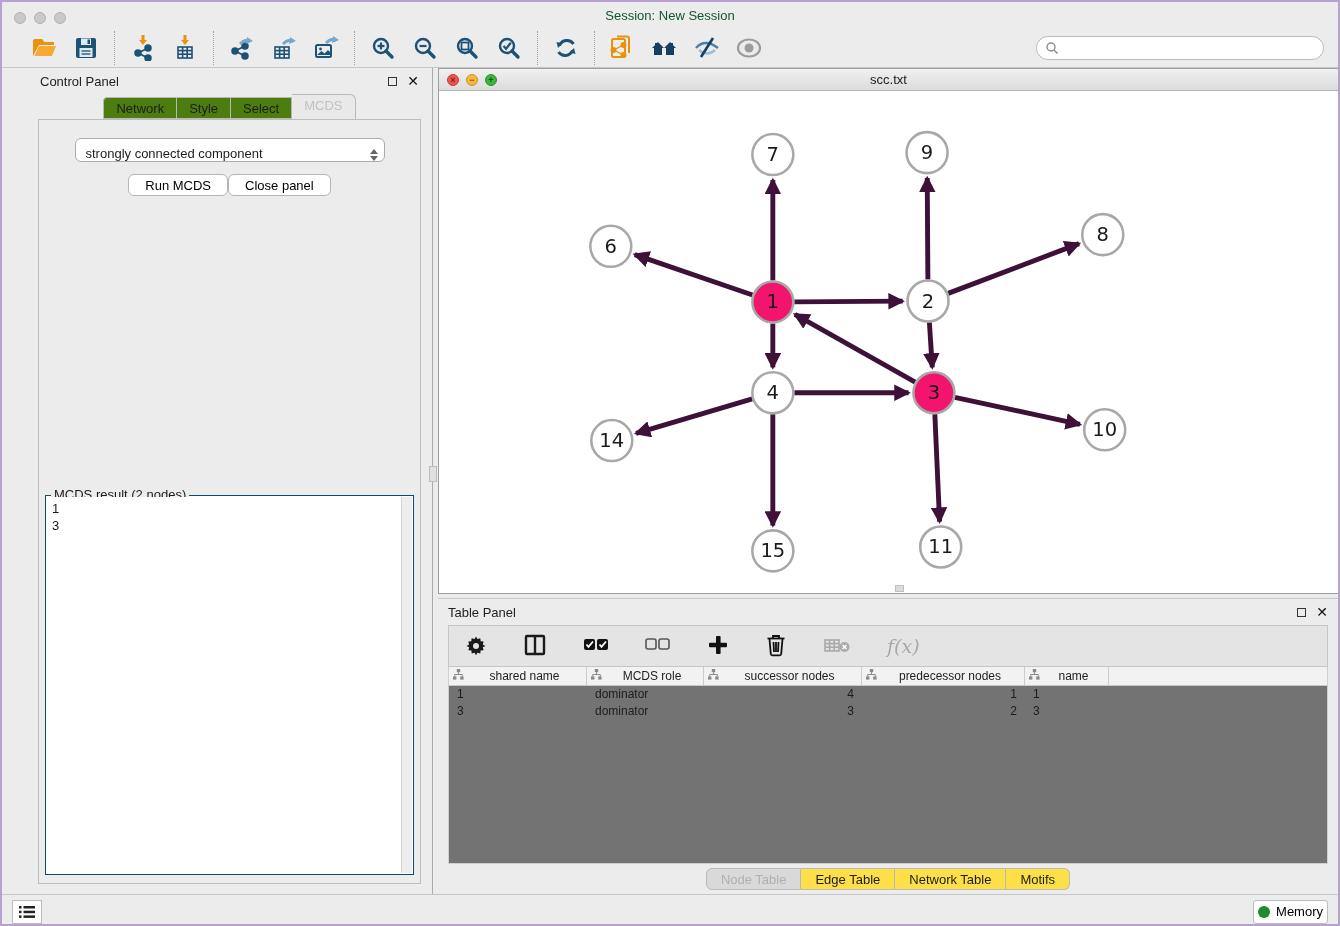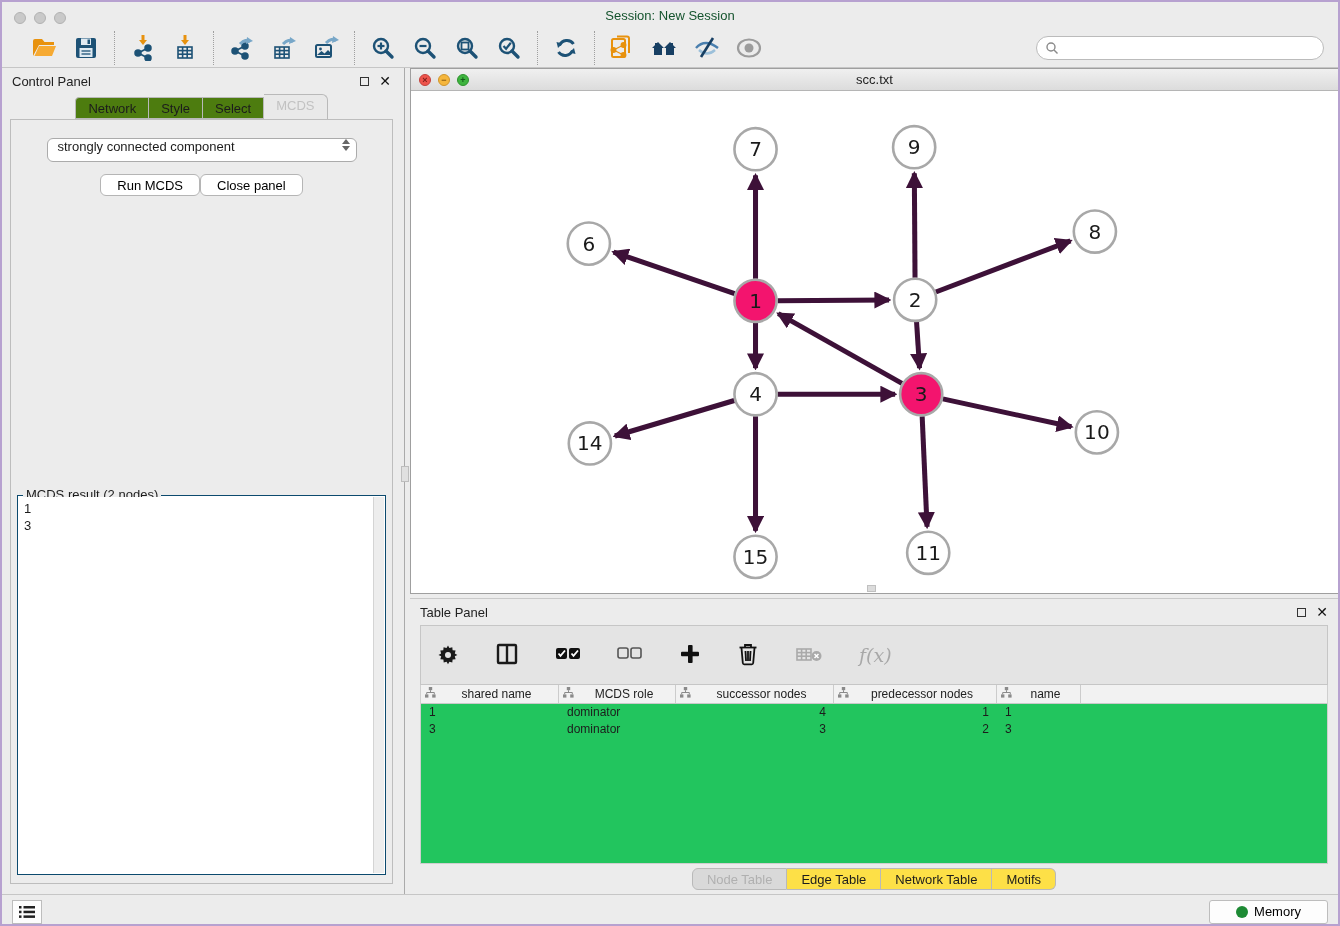--- a/index.html
+++ b/index.html
@@ -16,34 +16,34 @@
   .win-title { color:#14532d; font-size:13px; }
   
   .toolbar { height:40px; background:#ececec; border-bottom:1px solid #c6c6c6; display:flex; align-items:center; padding:0 14px; }
   .tgroup { display:flex; align-items:center; gap:14px; padding:0 14px; }
   .tsep { width:1px; height:34px; border-left:1px dotted #9f9f9f; }
   .tbtn { width:28px; height:28px; display:flex; align-items:center; justify-content:center; cursor:pointer; }
   .tbtn svg { display:block; }
   .search-wrap { margin-left:auto; }
   .search-box { width:288px; height:24px; background:#fff; border:1px solid #bbb; border-radius:12px; display:flex; align-items:center; padding:0 8px; }
   
-  .main { display:flex; height:826px; }
+  .main { display:flex; height:826px;margin-left:28px; }
   .control-panel { width:399px; background:#ececec; display:flex; flex-direction:column; }
   .panel-head { height:26px; display:flex; align-items:center; padding:0 10px; }
   .panel-title { font-size:13px; color:#222; }
   .panel-icons { margin-left:auto; display:flex; gap:10px; align-items:center; }
   .float-ico { width:9px; height:9px; border:1.5px solid #333; display:inline-block; }
   .close-ico { font-size:14px; font-weight:bold; color:#111; line-height:9px; }
   .cp-tabs { display:flex; justify-content:center; align-items:flex-end; height:25px; position:relative; z-index:2; }
   .cp-tab { background:#4d7c0f; border:1px solid #b9b9b9; border-left:none; padding:3px 12px 3px; font-size:13px; height:22px; }
   .cp-tab:first-child { border-left:1px solid #b9b9b9; border-radius:4px 0 0 0; }
   .cp-tab.sel { background:#e9e9e9; color:#c2c2c2; border-radius:0 6px 0 0; height:25px; border-bottom:none; }
   .cp-body { flex:1; margin:0 8px 10px; border:1px solid #bdbdbd; background:#ececec; display:flex; flex-direction:column; padding:6px; position:relative; z-index:1; }
   .opt-label { text-align:center; margin-top:18px; font-size:13px; }
-  .opt-select { margin:12px auto 0; width:310px; height:24px; background:#fff; border:1px solid #ababab; border-radius:6px; display:flex; align-items:flex-start; padding:0 6px 0 10px; font-size:13px; }
+  .opt-select { margin:12px auto 0; width:310px; height:24px; background:#fff; border:1px solid #ababab; border-radius:6px; display:flex; align-items:flex-end; padding:0 6px 0 10px; font-size:13px; }
   .chev { margin-left:auto; display:flex; flex-direction:column; gap:2px; }
   .chev i { display:block; width:0; height:0; border-left:4px solid transparent; border-right:4px solid transparent; }
   .chev .up { border-bottom:5px solid #666; }
   .chev .dn { border-top:5px solid #666; }
   .btn-row { display:flex; justify-content:center; margin-top:12px; }
   .mac-btn { background:#fff; border:1px solid #b5b5b5; border-radius:6px; height:22px; padding:0 16px; font-size:13px; display:flex; align-items:center; cursor:pointer; }
   .spacer { flex:1; }
   .result-box { border:1px solid #0c4a6e; margin:0 0 2px; position:relative; height:380px; background:#fff; }
   .result-legend { position:absolute; top:-9px; left:5px; background:#ececec; padding:0 3px; font-size:13px; }
   .result-area { position:absolute; inset:1px 12px 1px 1px; background:#fff; font-size:13px; line-height:17px; padding:3px 0 0 5px; white-space:pre; }
@@ -61,38 +61,38 @@
   .nl-red { background:#ee544c; border:1px solid #c2423c; color:#7c201c; }
   .nl-yel { background:#f5b63c; border:1px solid #cf952c; color:#8a5d12; }
   .nl-grn { background:#3eb43e; border:1px solid #2e922e; color:#14591a; }
   .net-canvas { flex:1; position:relative; background:#fff; }
   .net-canvas svg { position:absolute; inset:0; }
   .hgrab { position:absolute; left:456px; bottom:1px; width:9px; height:7px; background:#dcdcdc; border:1px solid #c0c0c0; }
   .hsplit { height:4px; background:#ececec; }
   
   .table-panel { flex:1; background:#ececec; display:flex; flex-direction:column; border-top:1px solid #c9c9c9; }
   .tp-inner { flex:1; display:flex; flex-direction:column; margin:0 10px; }
-  .tp-toolbar { height:60px; background:#e4e4e4; border:1px solid #c6c6c6; display:flex; align-items:center; gap:36px; padding:0 16px; }
+  .tp-toolbar { height:42px; background:#e4e4e4; border:1px solid #c6c6c6; display:flex; align-items:center; gap:36px; padding:0 16px; }
   .tp-btn { display:flex; align-items:center; justify-content:center; cursor:pointer; }
   .tp-btn.disabled { cursor:default; }
-  .dtable { flex:1; background:#22c55e; border:1px solid #cfcfcf; border-top:none; overflow:hidden; }
+  .dtable { flex:1; background:#737373; border:1px solid #cfcfcf; border-top:none; overflow:hidden; }
   .thead { display:flex; background:#f2f2f2; border-bottom:1px solid #c9c9c9; height:19px; }
   .th { display:flex; align-items:center; font-size:12px; color:#222; border-right:1px solid #ccc; padding:0 4px; position:relative; }
   .th .lbl { flex:1; text-align:center; }
   .trow { display:flex; height:17px; font-size:12px; }
   .td { padding:0 8px; line-height:17px; overflow:hidden; white-space:nowrap; }
   .tp-tabs { height:30px; display:flex; align-items:center; justify-content:center; }
   .tp-tab { background:#fde047; border:1px solid #b9b9b9; border-left:none; height:22px; padding:0 14px; font-size:13px; display:flex; align-items:center; cursor:pointer; }
   .tp-tab:first-child { border-left:1px solid #b9b9b9; border-radius:6px 0 0 6px; }
   .tp-tab:last-child { border-radius:0 6px 6px 0; }
   .tp-tab.sel { background:#d9d9d9; color:#b0b0b0; }
   
   .statusbar { height:34px; background:#ececec; border-top:1px solid #c6c6c6; display:flex; align-items:center; padding:0 10px; position:relative; }
   .sb-btn { width:30px; height:24px; background:#fdfdfd; border:1px solid #bdbdbd; display:flex; align-items:center; justify-content:center; cursor:pointer; }
-  .mem-btn { margin-left:auto; height:24px; background:#fdfdfd; border:1px solid #bdbdbd; border-radius:3px; display:flex; align-items:center; gap:6px; padding:0 26px; font-size:13px; cursor:pointer; }
+  .mem-btn { margin-left:auto; height:24px; background:#fdfdfd; border:1px solid #bdbdbd; border-radius:3px; display:flex; align-items:center; gap:6px; padding:0 4px; font-size:13px; cursor:pointer; }
   .mem-dot { width:12px; height:12px; border-radius:50%; background:#1d8a34; }
 </style>
 </head>
 <body>
 
 <div class="titlebar">
   <div class="traffic">
     <span class="dot"></span>
     <span class="dot"></span>
     <span class="dot"></span>

